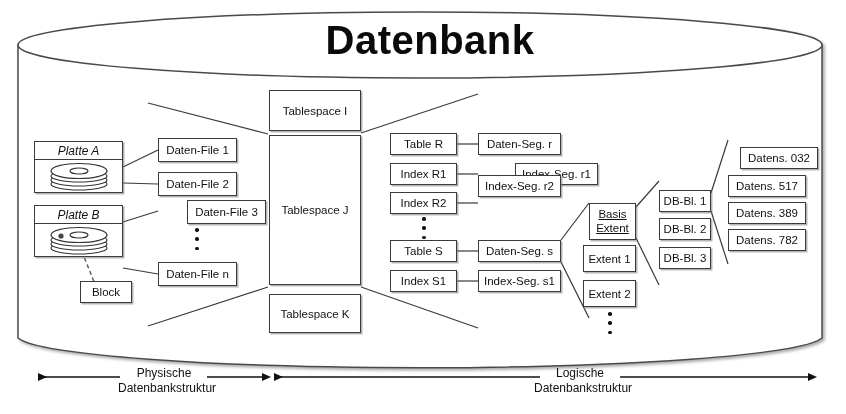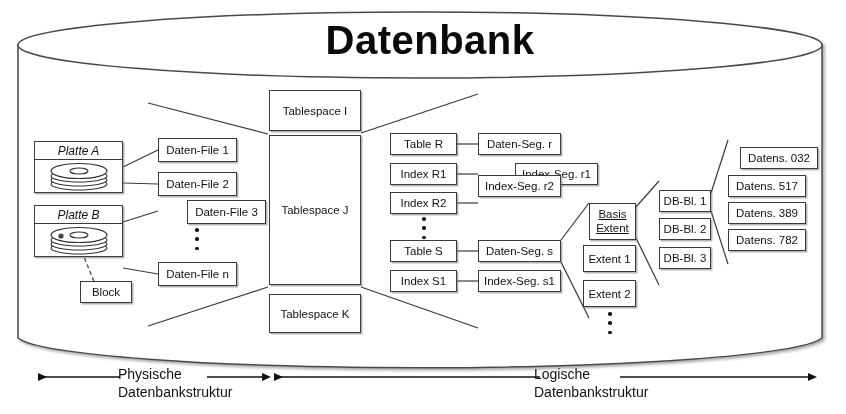--- a/index.html
+++ b/index.html
@@ -8,21 +8,21 @@
   svg.layer{position:absolute;left:0;top:0;width:846px;height:414px;}
   .box{position:absolute;border:1.4px solid #3a3a3a;background:#ffffff;
        box-sizing:border-box;display:flex;align-items:center;justify-content:center;
        font-size:11.5px;color:#111;box-shadow:1.5px 1.5px 0 rgba(120,120,120,.55);}
   .box.tall{flex-direction:column;line-height:1.15;}
   .title{position:absolute;left:250px;top:18px;width:360px;text-align:center;
          font-size:40px;font-weight:700;letter-spacing:.5px;color:#0a0a0a;}
   .dots{position:absolute;display:flex;flex-direction:column;align-items:center;
         justify-content:space-between;height:22px;}
   .dots i{display:block;width:3.5px;height:3.5px;border-radius:50%;background:#111;}
-  .axlabel{position:absolute;font-size:14px;color:#111;line-height:1.25;}
+  .axlabel{position:absolute;text-align:center;font-size:12px;color:#111;line-height:1.25;}
   .platte-title{position:absolute;left:0;right:0;top:0;height:17px;
      border-bottom:1.4px solid #3a3a3a;display:flex;align-items:center;justify-content:center;
      font-size:12px;font-style:italic;}
   .disk{position:absolute;left:50%;transform:translateX(-50%);top:20px;}
 </style>
 </head>
 <body>
 
 <div id="stage">
 

